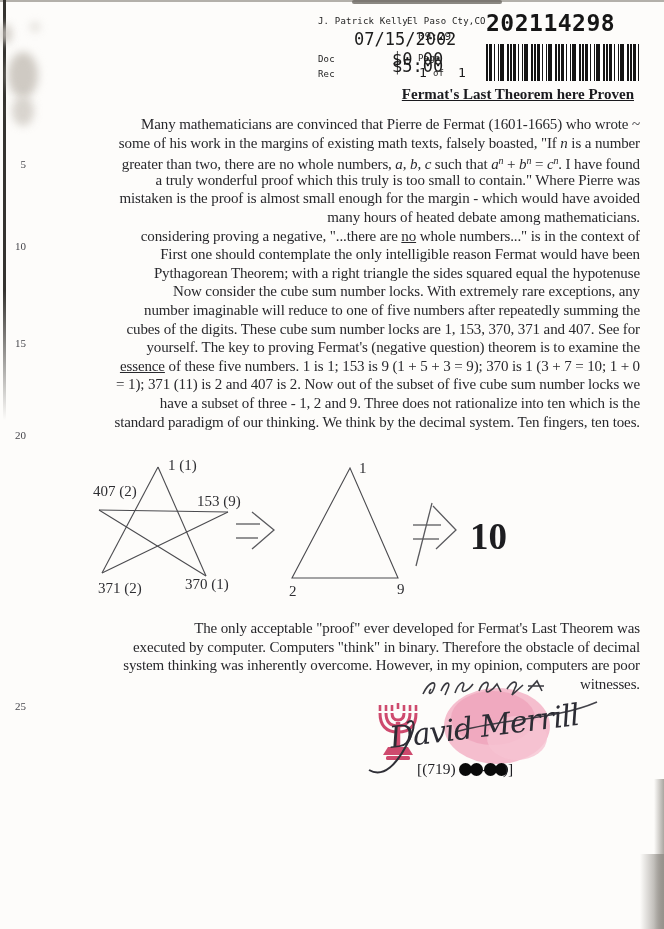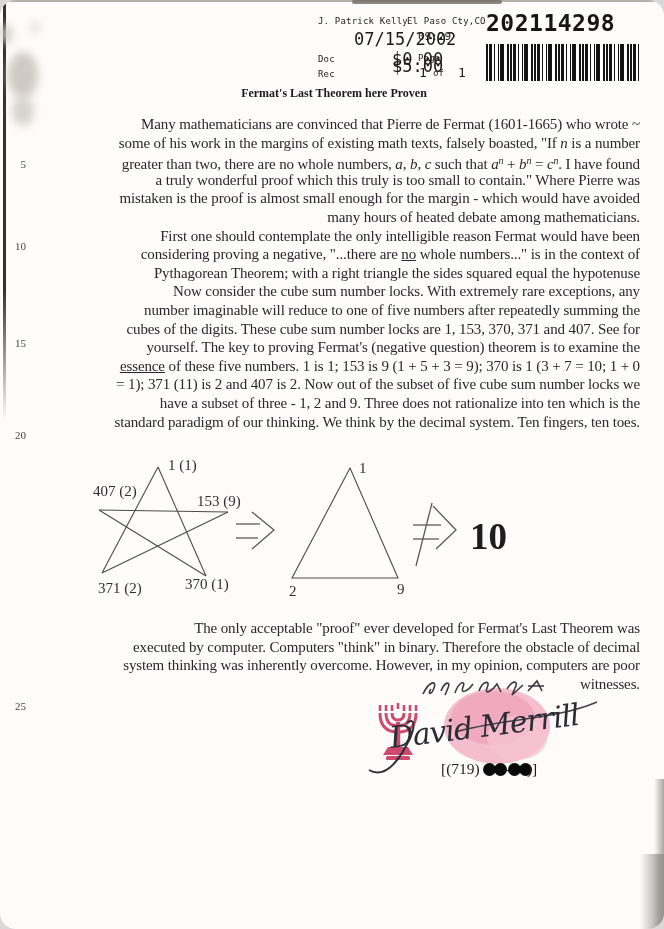--- a/index.html
+++ b/index.html
@@ -1,19 +1,19 @@
 <!DOCTYPE html>
 <html><head>
 <meta charset="utf-8">
 <style>
   html,body{margin:0;padding:0;background:#d9d9d9;}
   .page{
     position:relative;width:664px;height:929px;margin:0 auto;
     background:#fdfcfa;overflow:hidden;
-    font-family:"Liberation Serif", serif;color:#28282c;border-radius:16px;
+    font-family:"Liberation Serif", serif;color:#28282c;
   }
   
   .edge-top{position:absolute;left:0;top:0;width:664px;height:2px;background:#a6a29b;opacity:.85;}
   .edge-top-dark{position:absolute;left:352px;top:0;width:150px;height:4px;background:#6e6a64;border-radius:2px;opacity:.8;}
   .edge-left-line{position:absolute;left:3px;top:0;width:3px;height:420px;
     background:linear-gradient(#35332f 0 290px, rgba(53,51,47,0) 420px);}
   .smudge{position:absolute;background:#cfcac3;filter:blur(4px);border-radius:50%;}
   .sm1{left:8px;top:52px;width:30px;height:46px;}
   .sm2{left:12px;top:96px;width:22px;height:30px;opacity:.8;}
   .sm3{left:0px;top:24px;width:12px;height:20px;opacity:.9;}
@@ -32,36 +32,36 @@
   .recnum{position:absolute;left:486px;top:10px;width:156px;
     font-family:"DejaVu Sans Mono", monospace;font-size:23px;font-weight:700;
     letter-spacing:.5px;color:#161616;white-space:nowrap;}
   .barcode{position:absolute;left:486px;top:44px;width:153px;height:37px;
     background:repeating-linear-gradient(90deg,
       #141414 0 2px,#fff 2px 3px,#141414 3px 6px,#fff 6px 8px,
       #141414 8px 9px,#fff 9px 12px,#141414 12px 13px,#fff 13px 14px,
       #141414 14px 18px,#fff 18px 21px,#141414 21px 23px,#fff 23px 24px);}
 
   
-  .title{position:absolute;left:34px;top:86px;width:600px;text-align:center;
-    font-weight:bold;font-size:12px;color:#1a1a1e;}
+  .title{position:absolute;left:34px;top:86px;width:600px;text-align:right;
+    font-weight:bold;font-size:15px;color:#1a1a1e;text-decoration:underline;}
   .tblock{position:absolute;left:34px;width:606px;font-size:15px;letter-spacing:-.12px;text-align:right;}
   #text-block-1{top:115px;}
   #text-block-2{top:619px;}
   .tl{white-space:nowrap;height:18.6px;line-height:18.6px;}
   .ind{padding-left:43px;}
   .s-i{font-style:italic;}
   .s-u{text-decoration:underline;}
   .s-is{font-style:italic;font-size:10px;vertical-align:5px;}
   .lineno{position:absolute;left:6px;width:20px;text-align:right;
     font-size:11px;color:#46464c;}
   .ln5{top:158px;}.ln10{top:240px;}.ln15{top:337px;}.ln20{top:429px;}.ln25{top:700px;}
 
   
-  .phone{position:absolute;left:441px;top:760px;display:flex;align-items:center;
+  .phone{position:absolute;left:417px;top:760px;display:flex;align-items:center;
     font-size:15.5px;color:#1e1e22;}
   .dot{width:13px;height:13px;border-radius:50%;background:#0a0a0a;display:inline-block;}
   .dot+.dot{margin-left:-2px;}
   .dgap{margin:0 -2px;}
   .psuf{margin-left:-5px;}
   .ppre{margin-right:3px;}
 </style>
 </head>
 <body>
 
@@ -102,22 +102,22 @@
   <div class="lineno ln20">20</div>
   <div class="lineno ln25">25</div>
 
   <div id="text-block-1" class="tblock">
       <div class="tl ind"><span>Many mathematicians are convinced that Pierre de Fermat (1601-1665) who wrote ~</span></div>
       <div class="tl"><span>some of his work in the margins of existing math texts, falsely boasted, "If </span><span class="s-i">n</span><span> is a number</span></div>
       <div class="tl"><span>greater than two, there are no whole numbers, </span><span class="s-i">a</span><span>, </span><span class="s-i">b</span><span>, </span><span class="s-i">c</span><span> such that </span><span class="s-i">a</span><span class="s-is">n</span><span> + </span><span class="s-i">b</span><span class="s-is">n</span><span> = </span><span class="s-i">c</span><span class="s-is">n</span><span>. I have found</span></div>
       <div class="tl"><span>a truly wonderful proof which this truly is too small to contain." Where Pierre was</span></div>
       <div class="tl"><span>mistaken is the proof is almost small enough for the margin - which would have avoided</span></div>
       <div class="tl"><span>many hours of heated debate among mathematicians.</span></div>
+      <div class="tl"><span>considering proving a negative, "...there are </span><span class="s-u">no</span><span> whole numbers..." is in the context of</span></div>
       <div class="tl ind"><span>First one should contemplate the only intelligible reason Fermat would have been</span></div>
-      <div class="tl"><span>considering proving a negative, "...there are </span><span class="s-u">no</span><span> whole numbers..." is in the context of</span></div>
       <div class="tl"><span>Pythagorean Theorem; with a right triangle the sides squared equal the hypotenuse</span></div>
       <div class="tl ind"><span>Now consider the cube sum number locks. With extremely rare exceptions, any</span></div>
       <div class="tl"><span>number imaginable will reduce to one of five numbers after repeatedly summing the</span></div>
       <div class="tl"><span>cubes of the digits. These cube sum number locks are 1, 153, 370, 371 and 407. See for</span></div>
       <div class="tl"><span>yourself. The key to proving Fermat's (negative question) theorem is to examine the</span></div>
       <div class="tl"><span class="s-u">essence</span><span> of these five numbers. 1 is 1; 153 is 9 (1 + 5 + 3 = 9); 370 is 1 (3 + 7 = 10; 1 + 0</span></div>
       <div class="tl"><span>= 1); 371 (11) is 2 and 407 is 2. Now out of the subset of five cube sum number locks we</span></div>
       <div class="tl"><span>have a subset of three - 1, 2 and 9. Three does not rationalize into ten which is the</span></div>
       <div class="tl"><span>standard paradigm of our thinking. We think by the decimal system. Ten fingers, ten toes.</span></div>
     </div>

